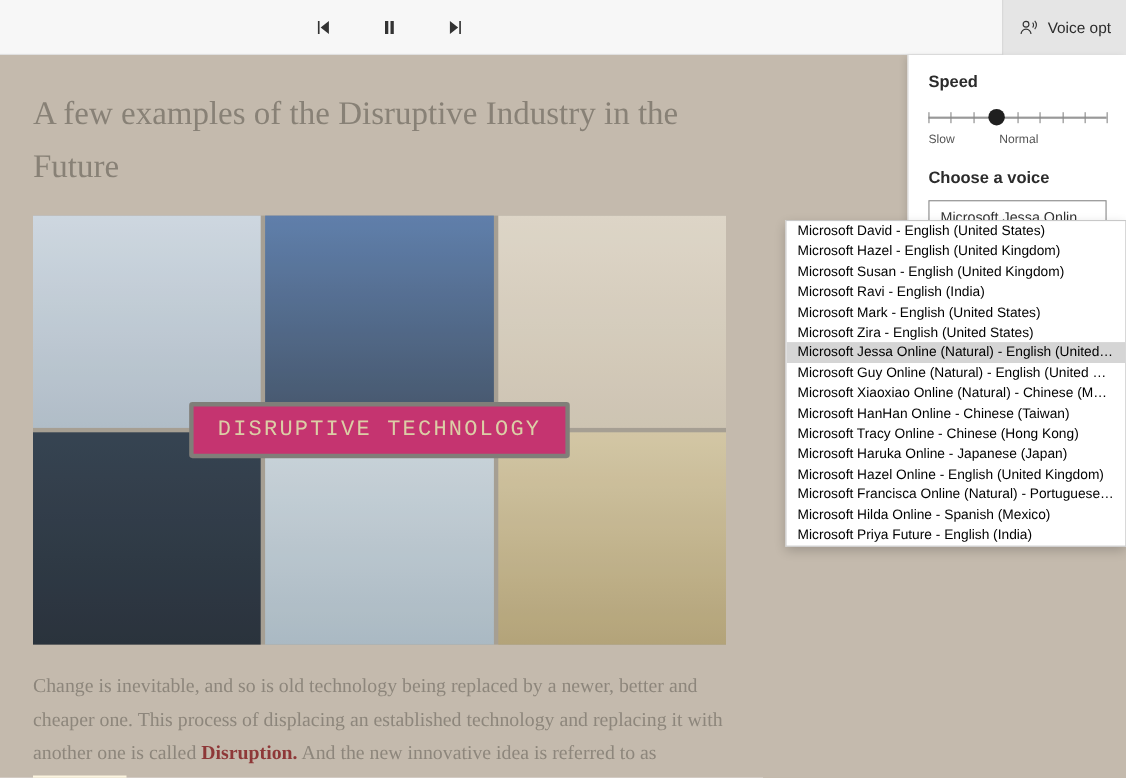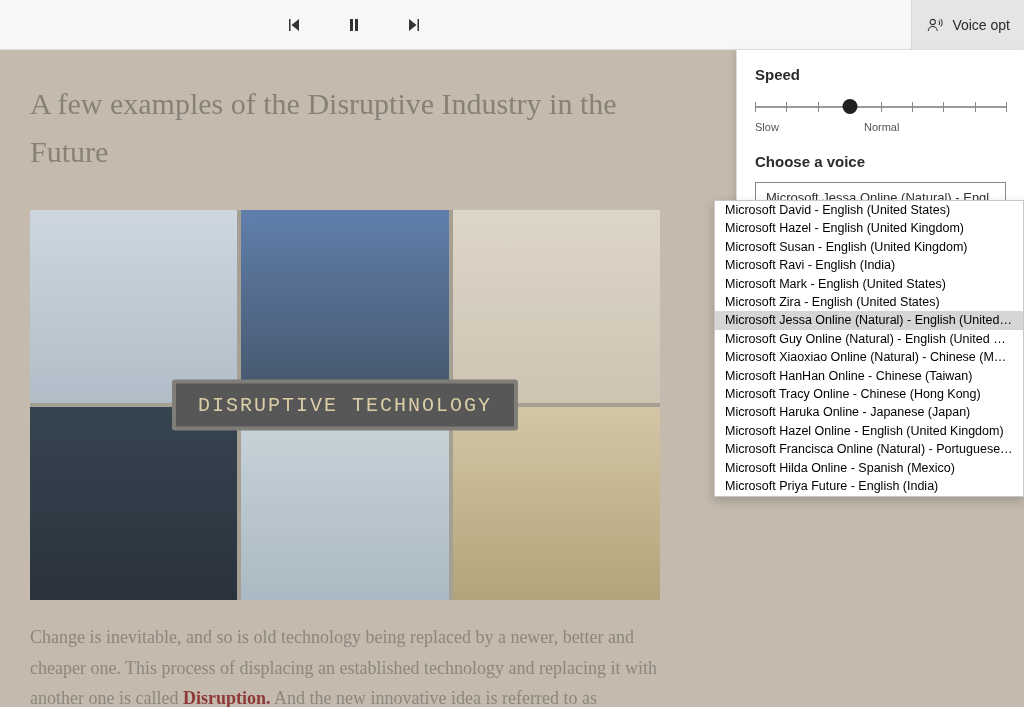--- a/index.html
+++ b/index.html
@@ -24,50 +24,50 @@
   .content {
     position: absolute; top: 50px; left: 0; right: 0; bottom: 0;
     background: #bcb1a2; padding: 30px 36px 0 30px; color: #726a5e;
   }
   .content::after {
     content: ""; position: absolute; inset: 0; background: rgba(255,255,255,0.12);
   }
   .article-title {
     font-family: Georgia, "Times New Roman", serif;
     font-size: 30px; line-height: 1.6; font-weight: 400; color: #787064;
-    max-width: 640px; margin-bottom: 34px;
+    max-width: 640px; margin-bottom: 20px;
   }
   .hero {
     width: 630px; height: 390px; position: relative;
     background: #9a9284; display: grid;
     grid-template-columns: 1fr 1fr 1fr; grid-template-rows: 1fr 1fr; gap: 4px;
   }
   .hero .cell { background: linear-gradient(135deg,#8e8c88,#b2aea4); position: relative; overflow: hidden; }
   .hero .cell.sky { background: linear-gradient(#c7d2dc,#a6b4c0); }
   .hero .cell.solar { background: linear-gradient(#4a6ea0,#2c3e55); }
   .hero .cell.ball { background: linear-gradient(#d9d0c0,#c7bca8); }
   .hero .cell.city { background: linear-gradient(#1b2a3a,#0d1722); }
   .hero .cell.robot { background: linear-gradient(#c4cfd6,#9fb0bb); }
   .hero .cell.taxi { background: linear-gradient(#cdbf99,#a99767); }
   .hero .banner {
     position: absolute; left: 50%; top: 50%; transform: translate(-50%,-50%);
-    background: #404040; color: #d7c89a; padding: 10px 22px; border: 4px solid #6f6d67;
+    background: #be185d; color: #d7c89a; padding: 10px 22px; border: 4px solid #6f6d67;
     font-family: "Courier New", monospace; letter-spacing: 2px; font-size: 20px; white-space: nowrap;
     border-radius: 3px;
   }
   .body-text {
     font-family: Georgia, serif; font-size: 18px; line-height: 1.7; color: #7e766a;
     max-width: 640px; margin-top: 22px;
   }
   .body-text .kw { color: #7f1d1d; font-weight: 700; }
   .body-text .hl { background: #fcf4dc; color: #2c2c2c; font-weight: 700; border-bottom: 1px solid #555; padding: 0 2px;}
 
   
   .panel {
-    position: absolute; top: 50px; right: 0; width: 288px;
+    position: absolute; top: 50px; right: 0; width: 199px;
     background: #ffffff; border-left: 1px solid #dcdcdc; border-bottom: 1px solid #dcdcdc;
     box-shadow: -2px 2px 6px rgba(0,0,0,0.1);
     padding: 16px 0 16px 0; z-index: 5;
   }
   .panel-section { padding: 0 18px 0 18px; }
   .panel-label { font-weight: 600; font-size: 15px; color: #2b2b2b; margin-bottom: 12px; }
 
   .speed-track {
     position: relative; height: 24px; margin-bottom: 2px;
   }

